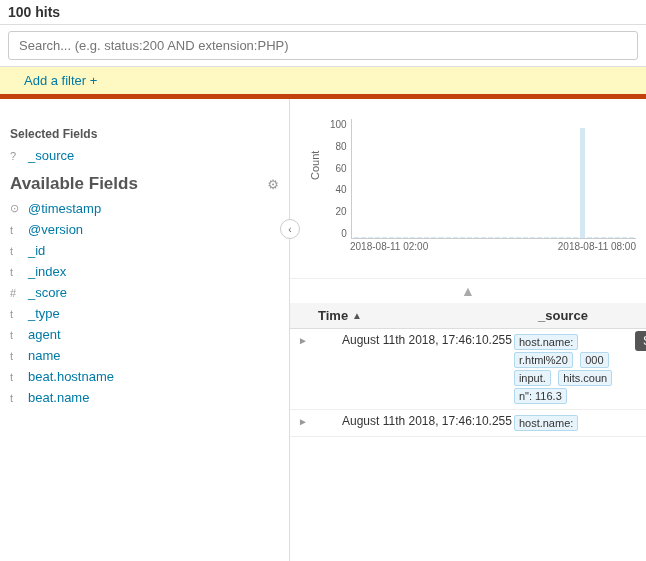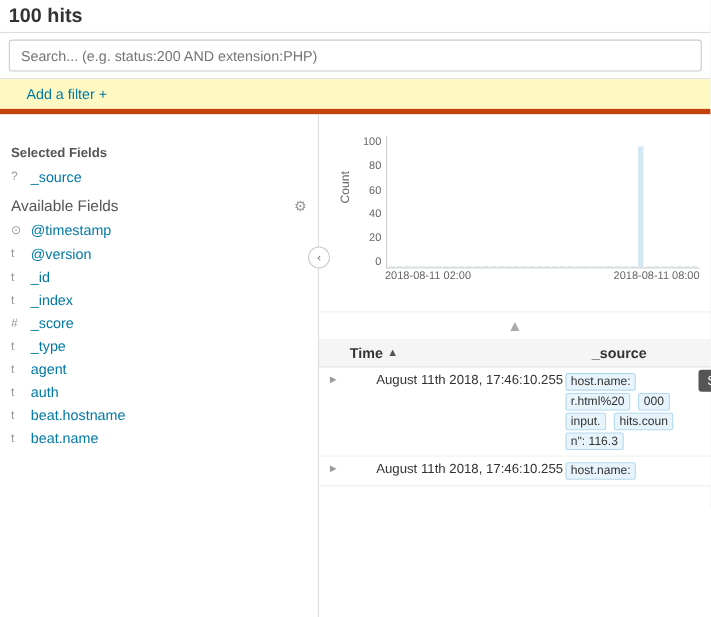--- a/index.html
+++ b/index.html
@@ -5,21 +5,21 @@
     * { box-sizing: border-box; margin: 0; padding: 0; font-family: Arial, sans-serif; font-size: 13px; }
     body { background: #f5f5f5; width: 646px; height: 561px; overflow: hidden; }
 
     .top-bar {
       background: #fff;
       padding: 4px 8px;
       border-bottom: 1px solid #ddd;
     }
     .hits-count {
       font-weight: bold;
-      font-size: 18px;
+      font-size: 14px;
       color: #333;
     }
     .search-bar {
       background: #fff;
       padding: 6px 8px;
       border-bottom: 1px solid #ddd;
     }
     .search-bar input {
       width: 100%;
       border: 1px solid #ccc;
@@ -86,22 +86,22 @@
       font-size: 13px;
     }
     .available-fields-header {
       display: flex;
       align-items: center;
       justify-content: space-between;
       padding: 8px 10px 4px 10px;
     }
     .available-fields-title {
       color: #555;
-      font-weight: normal;
-      font-size: 14px;
+      font-weight: bold;
+      font-size: 17px;
     }
     .gear-icon {
       color: #999;
       cursor: pointer;
     }
     .right-panel {
       flex: 1;
       display: flex;
       flex-direction: column;
       background: #fff;
@@ -314,21 +314,21 @@
         <div class="sidebar-field">
           <span class="field-type">t</span>
           <span class="field-name">_type</span>
         </div>
         <div class="sidebar-field">
           <span class="field-type">t</span>
           <span class="field-name">agent</span>
         </div>
         <div class="sidebar-field">
           <span class="field-type">t</span>
-          <span class="field-name">auth</span>
+          <span class="field-name">name</span>
         </div>
         <div class="sidebar-field">
           <span class="field-type">t</span>
           <span class="field-name">beat.hostname</span>
         </div>
         <div class="sidebar-field">
           <span class="field-type">t</span>
           <span class="field-name">beat.name</span>
         </div>
       </div>

